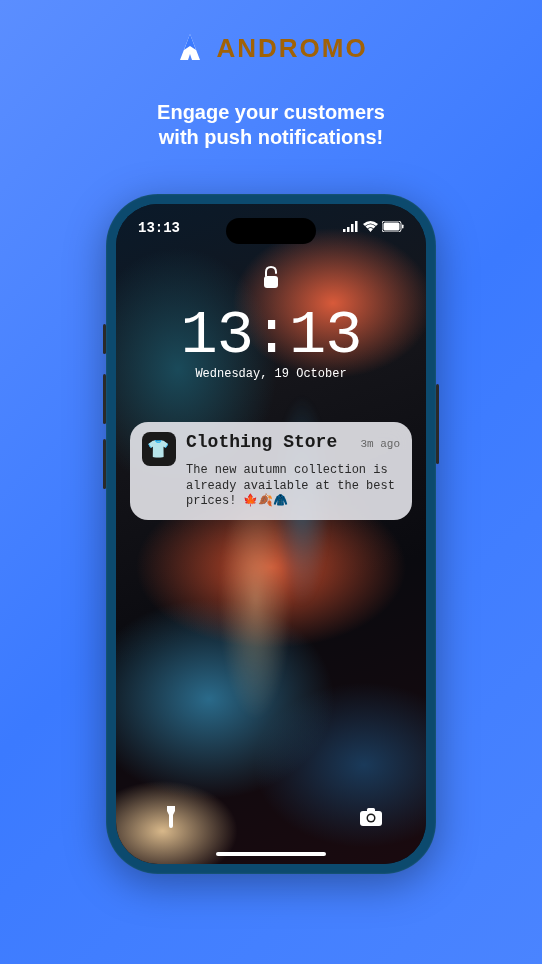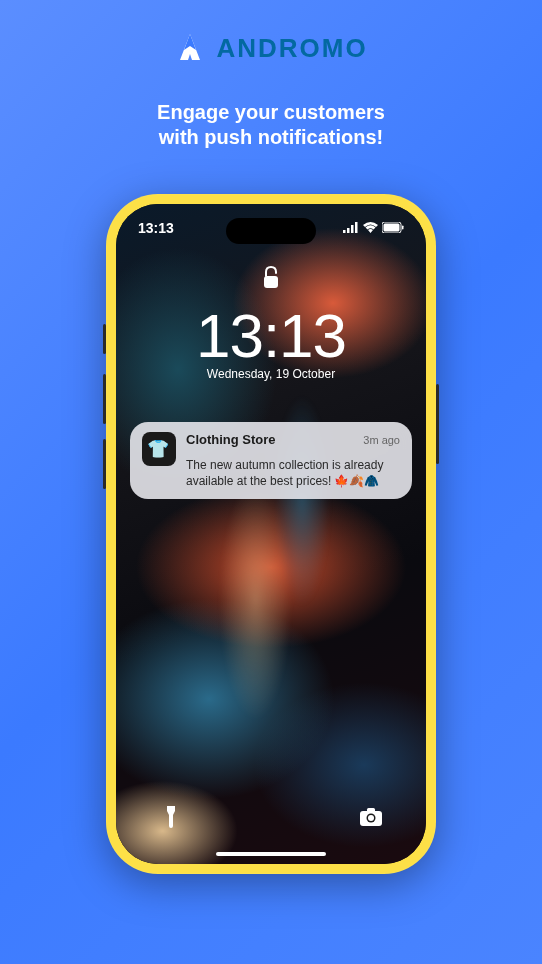--- a/index.html
+++ b/index.html
@@ -17,45 +17,46 @@
     margin-top: 32px;
     display: flex;
     align-items: center;
     gap: 10px;
   }
   .logo-icon {
     width: 32px;
     height: 32px;
   }
   .brand {
-    color: #0369a1;
+    color: #a16207;
     font-size: 26px;
     font-weight: 700;
     letter-spacing: 2px;
   }
   .headline {
     color: #fff;
     font-size: 20px;
     font-weight: 700;
     text-align: center;
     margin-top: 36px;
     line-height: 1.25;
   }
   .phone-wrap {
     margin-top: 44px;
     position: relative;
   }
   .phone {
     width: 330px;
     height: 680px;
-    background: #fde047;
+    background: #0c4a6e;
     border-radius: 52px;
     padding: 10px;
     box-shadow: 0 10px 40px rgba(0,0,0,0.35), inset 0 0 2px rgba(255,255,255,0.15);
     position: relative;
+    font-family: Liberation Mono, monospace;
   }
   .side-btn {
     position: absolute;
     background: #2a2a2a;
     border-radius: 2px;
   }
   .sb1 { left: -3px; top: 130px; width: 3px; height: 30px; }
   .sb2 { left: -3px; top: 180px; width: 3px; height: 50px; }
   .sb3 { left: -3px; top: 245px; width: 3px; height: 50px; }
   .sb4 { right: -3px; top: 190px; width: 3px; height: 80px; }
@@ -163,21 +164,21 @@
     flex-shrink: 0;
     font-size: 18px;
   }
   .notif-body { flex: 1; min-width: 0; }
   .notif-head {
     display: flex;
     justify-content: space-between;
     align-items: baseline;
   }
   .notif-title {
-    font-size: 13px;
+    font-size: 18px;
     font-weight: 600;
     color: #1a1a1a;
   }
   .notif-time {
     font-size: 11px;
     color: #666;
     text-align: center;
   }
   .notif-msg {
     font-size: 12px;

